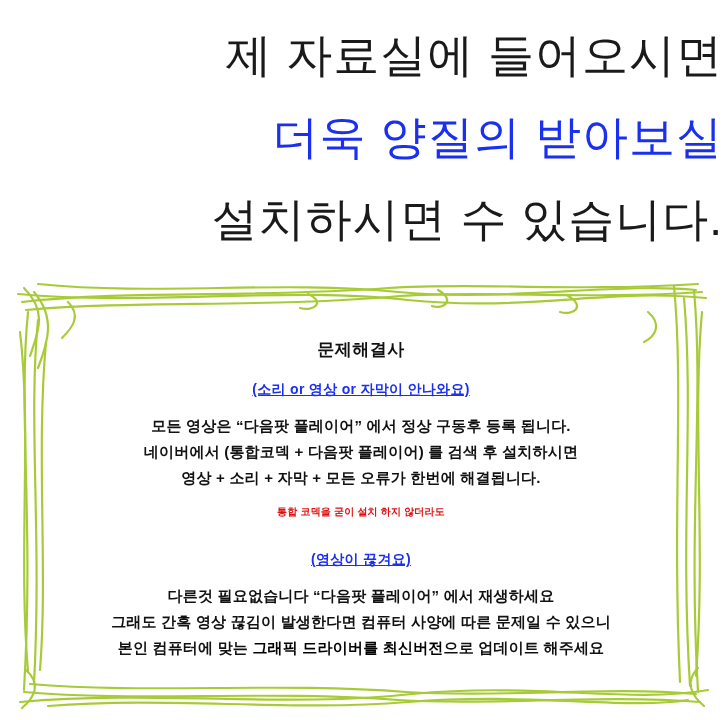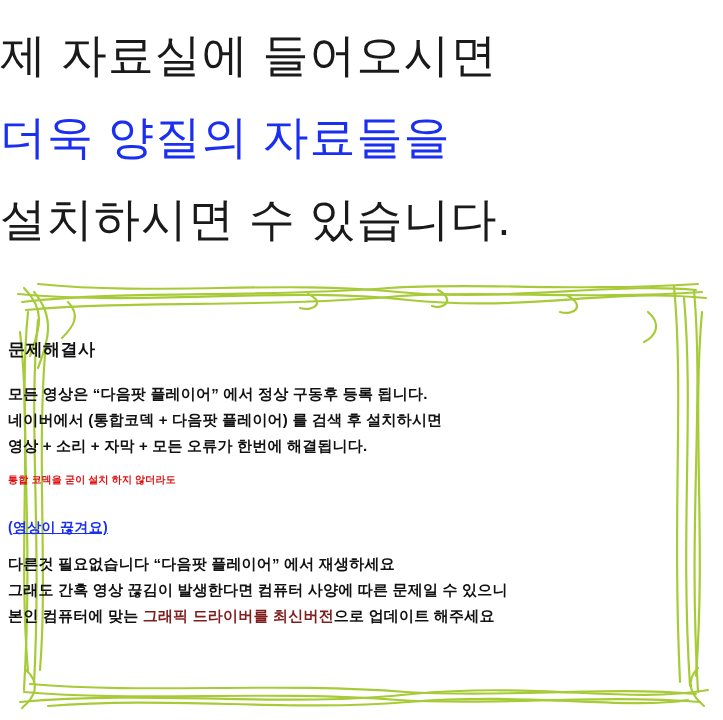--- a/index.html
+++ b/index.html
@@ -19,21 +19,21 @@
     height: 720px;
     background: #ffffff;
   }
 
   
   .headline {
     position: absolute;
     top: 14px;
     left: 0;
     width: 723px;
-    text-align: left;
+    text-align: right;
   }
   .headline-line {
     font-family: "Liberation Sans", sans-serif;
     font-size: 46px;
     line-height: 82px;
     font-weight: 400;
     letter-spacing: 1px;
     white-space: nowrap;
   }
   .headline-line.l1 { color: #1a1a1a; }
@@ -54,20 +54,21 @@
     height: 440px;
   }
 
   
   .content {
     position: absolute;
     left: 8px;
     top: 272px;
     width: 706px;
     height: 440px;
+    text-align: center;
     padding-top: 66px;
     box-sizing: border-box;
   }
   .title {
     font-size: 17px;
     font-weight: bold;
     color: #111111;
     margin-bottom: 20px;
     letter-spacing: 0.5px;
   }
@@ -91,31 +92,31 @@
   .red-line {
     font-size: 10px;
     color: #e01010;
     font-weight: bold;
     line-height: 26px;
     letter-spacing: 0.2px;
   }
   .gap-big { height: 26px; }
   .gap-small { height: 8px; }
   .inline-red {
-    color: #7f1d1d;
+    color: #000000;
   }
 </style>
 </head>
 <body>
 
 <div class="page">
 
   <div class="headline">
     <div class="headline-line l1">제 자료실에 들어오시면</div>
-    <div class="headline-line l2">더욱 양질의 자료들을</div>
+    <div class="headline-line l2">더욱 양질의 받아보실</div>
     <div class="headline-line l3">설치하시면 수 있습니다.</div>
   </div>
 
   <div class="frame">
     <svg viewBox="0 0 706 440" xmlns="http://www.w3.org/2000/svg" aria-hidden="true">
       <g fill="none" stroke="#a3c92e" stroke-width="2.2" stroke-linecap="round" stroke-linejoin="round" opacity="0.95">
 
         <path d="M14,30 C120,18 250,26 380,16 C470,10 560,20 690,12"></path>
         <path d="M18,38 C130,28 260,36 392,24 C480,18 580,28 694,20"></path>
         <path d="M10,22 C140,34 280,14 400,28 C520,40 600,16 698,26"></path>
@@ -148,20 +149,23 @@
         <path d="M560,24 C578,34 566,44 552,40"></path>
         <path d="M640,40 C654,52 648,64 636,70"></path>
       </g>
     </svg>
   </div>
 
   <div class="content">
 
     <div class="title">문제해결사</div>
 
+    <div class="sub-blue">
+      <span class="under">(소리 or 영상 or 자막이 안나와요)</span>
+    </div>
 
     <div class="body-line">모든 영상은 “다음팟 플레이어” 에서 정상 구동후 등록 됩니다.</div>
     <div class="body-line">네이버에서 (통합코덱 + 다음팟 플레이어) 를 검색 후 설치하시면</div>
     <div class="body-line">영상 + 소리 + 자막 + 모든 오류가 한번에 해결됩니다.</div>
 
     <div class="gap-small"></div>
 
     <div class="red-line">통합 코덱을 굳이 설치 하지 않더라도</div>
 
     <div class="gap-big"></div>

